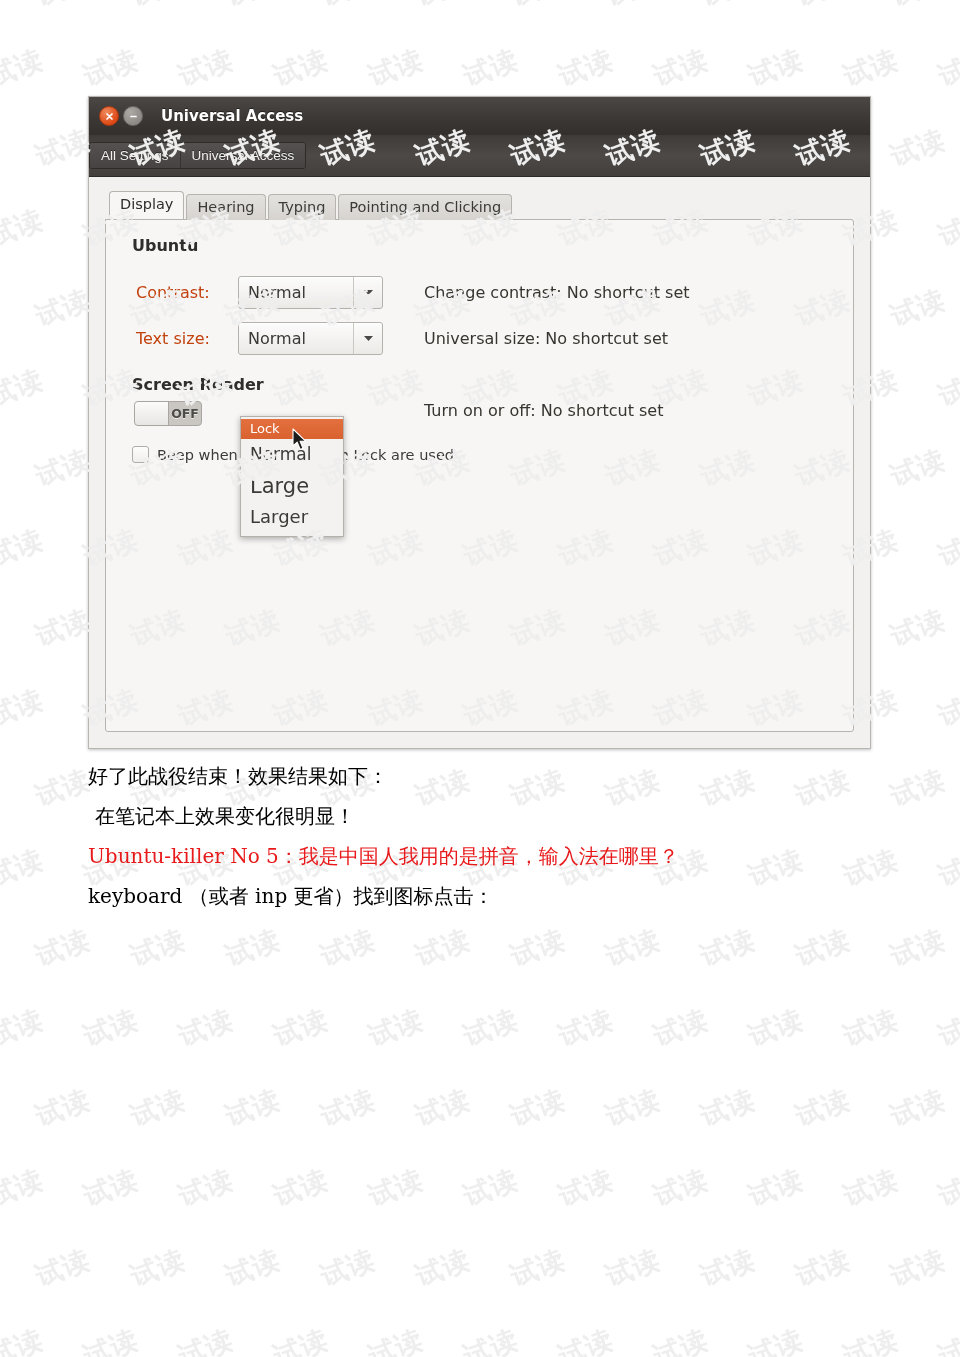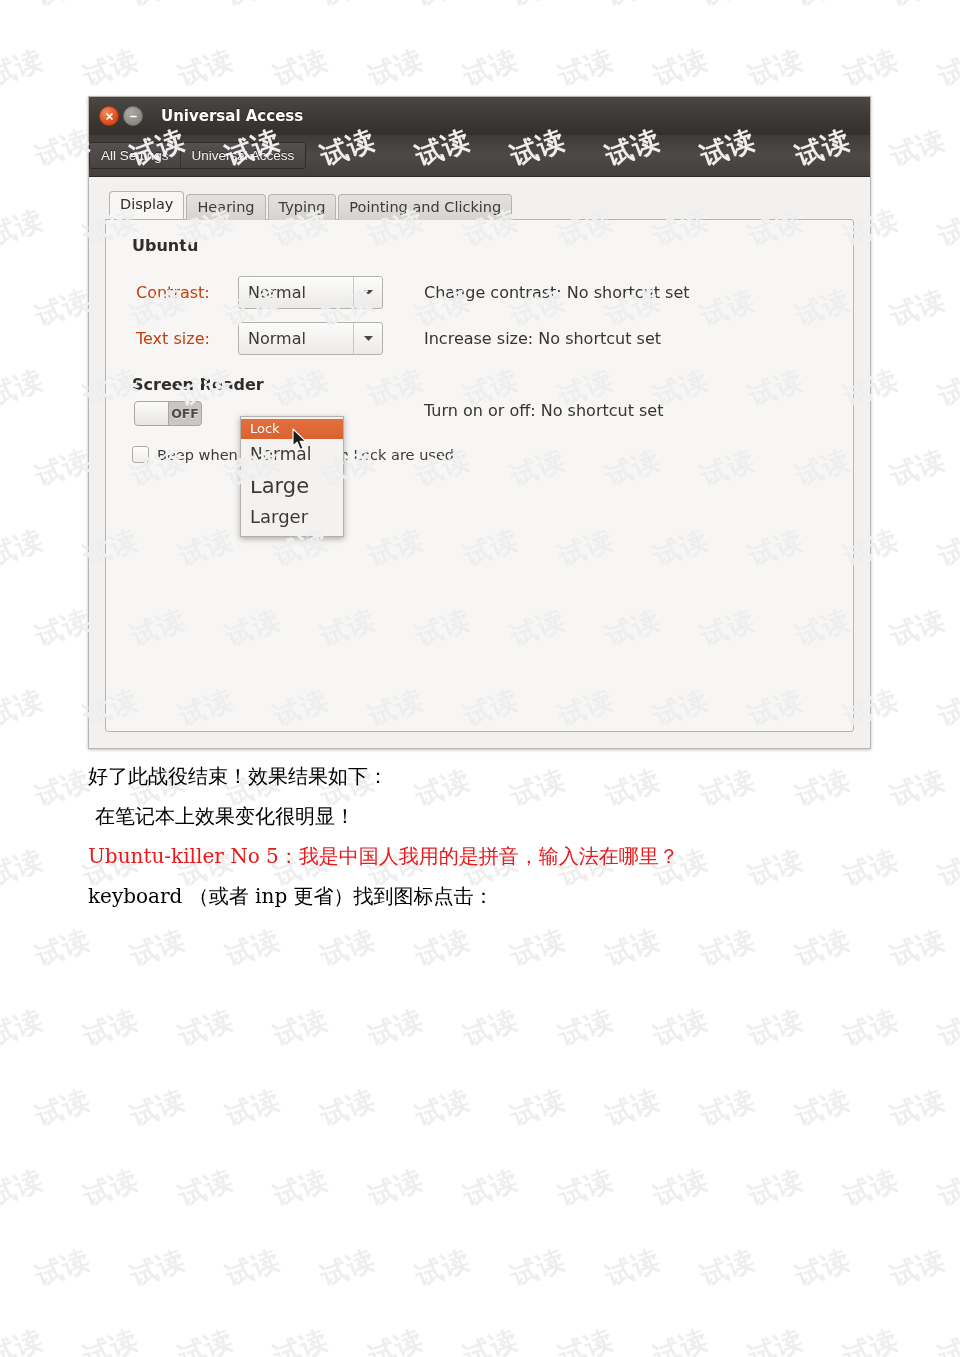--- a/index.html
+++ b/index.html
@@ -602,21 +602,21 @@
         <div class="row">
           <div class="row-label">Text size:</div>
           <div class="combo">
             <div class="combo-value">Normal</div>
             <div class="combo-arrow">
               <svg width="11" height="7" viewBox="0 0 11 7" aria-hidden="true">
                 <path d="M1 1 L5.5 6 L10 1 Z" fill="#4a4844"></path>
               </svg>
             </div>
           </div>
-          <div class="shortcut-text">Increase size: No shortcut set</div>
+          <div class="shortcut-text">Universal size: No shortcut set</div>
         </div>
 
 
         <div class="sr-block">
           <div class="sr-title">Screen Reader</div>
           <div class="toggle">
             <div class="toggle-knob"></div>
             <div class="toggle-label">OFF</div>
           </div>
           <div class="shortcut-text" style="top:26px;">Turn on or off: No shortcut set</div>

